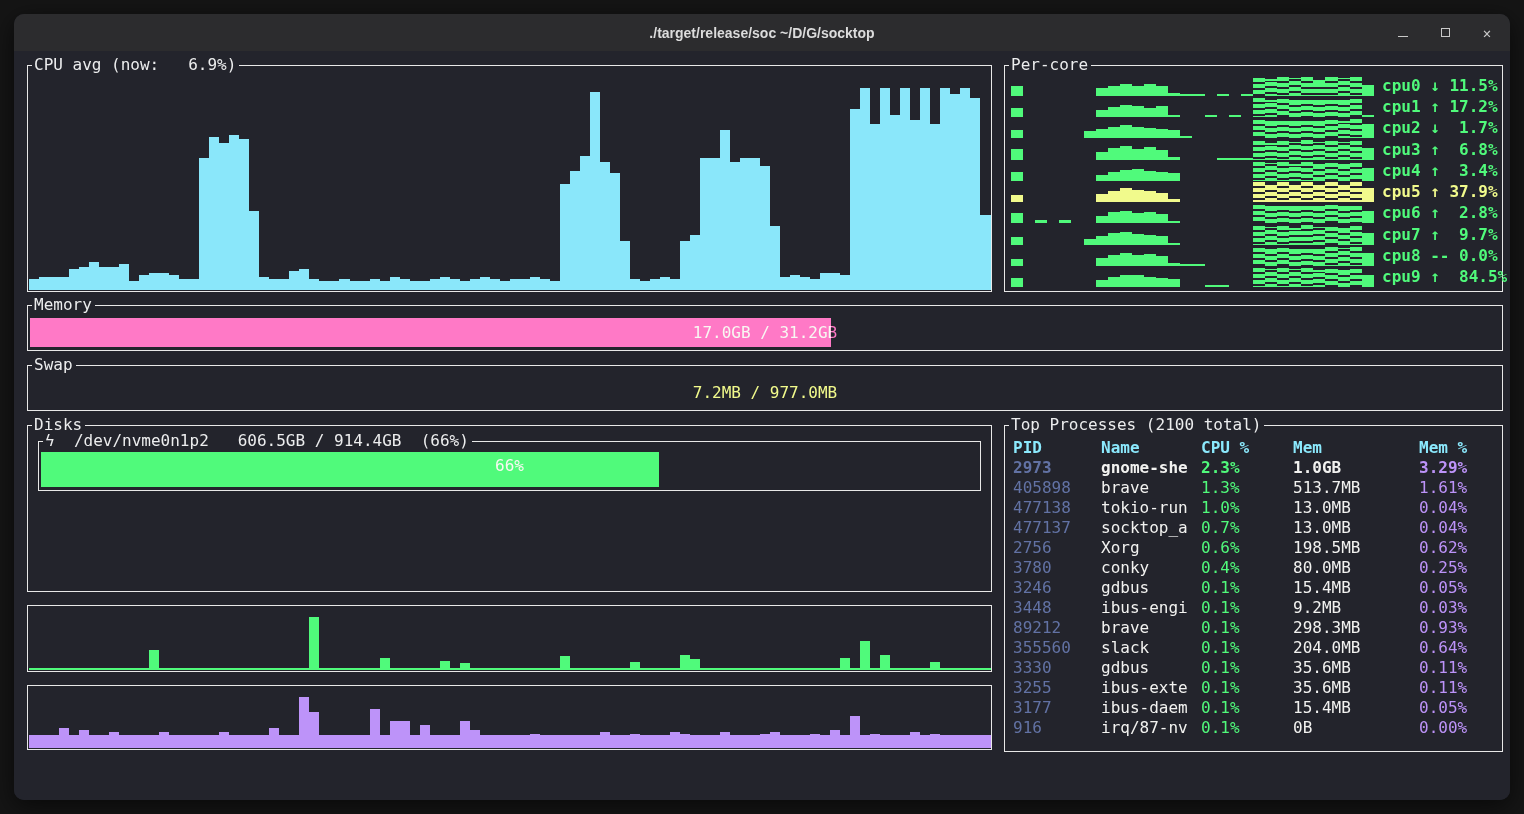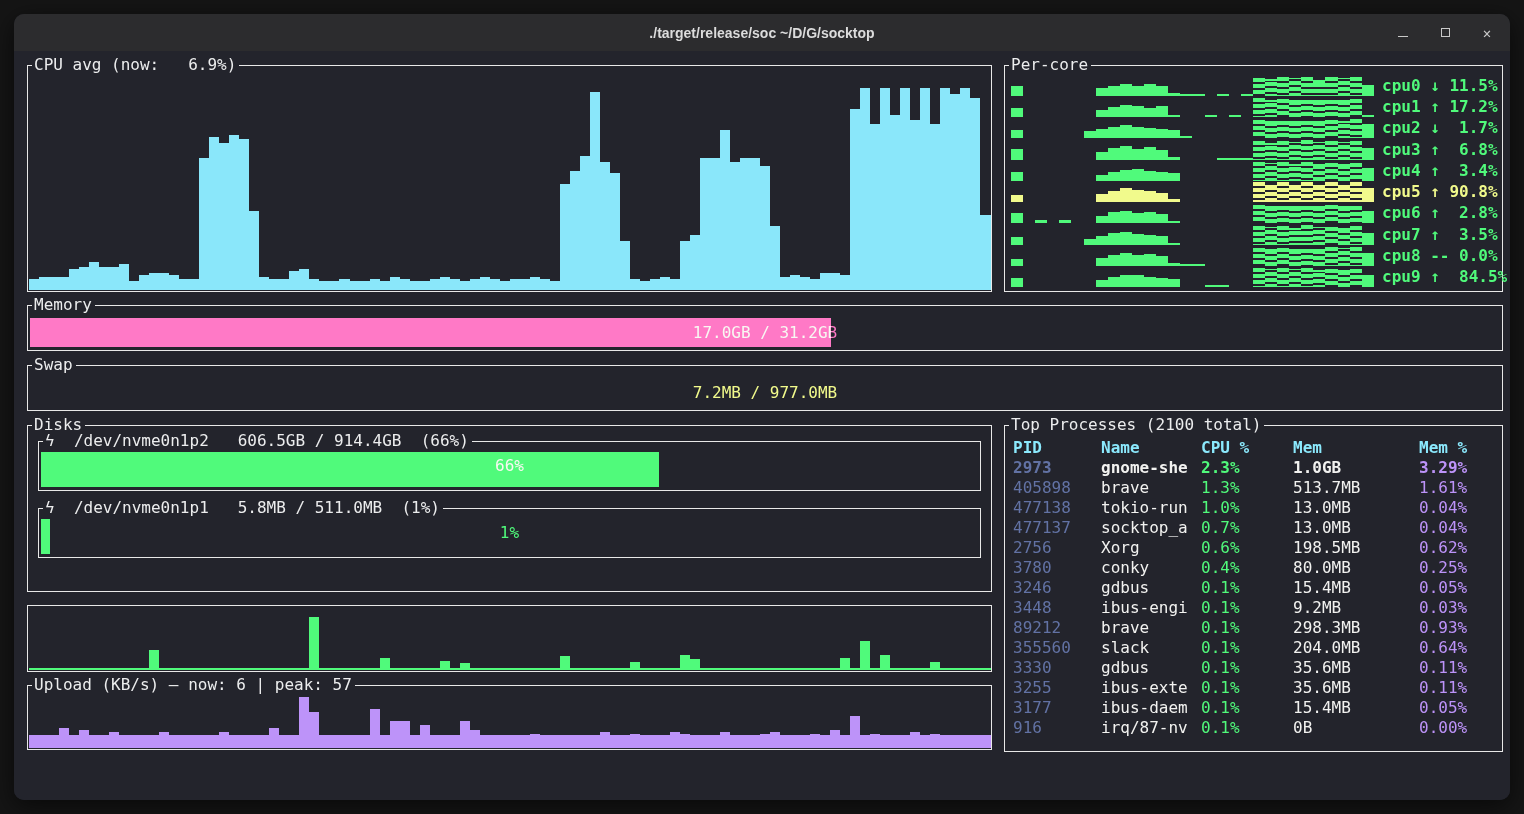--- a/index.html
+++ b/index.html
@@ -396,21 +396,21 @@
                 <div class="bar hi" style="height: 96%; min-height: 2px;"></div>
                 <div class="bar hi" style="height: 100%; min-height: 2px;"></div>
                 <div class="bar hi" style="height: 98%; min-height: 2px;"></div>
                 <div class="bar hi" style="height: 100%; min-height: 2px;"></div>
                 <div class="bar hi" style="height: 97%; min-height: 2px;"></div>
                 <div class="bar hi" style="height: 100%; min-height: 2px;"></div>
                 <div class="bar hi" style="height: 98%; min-height: 2px;"></div>
                 <div class="bar hi" style="height: 100%; min-height: 2px;"></div>
                 <div class="bar" style="height: 72%; min-height: 2px;"></div>
               </div>
-              <div class="core-label" style="--c: #f1fa8c;">cpu5 ↑ 90.8%</div>
+              <div class="core-label" style="--c: #f1fa8c;">cpu5 ↑ 37.9%</div>
             </div>
             <div class="core-row">
               <div class="core-spark" style="--c: #50fa7b;">
                 <div class="bar" style="height: 50%; min-height: 2px;"></div>
                 <div class="bar" style="height: 0%;"></div>
                 <div class="bar" style="height: 15%; min-height: 2px;"></div>
                 <div class="bar" style="height: 0%;"></div>
                 <div class="bar" style="height: 15%; min-height: 2px;"></div>
                 <div class="bar" style="height: 0%;"></div>
                 <div class="bar" style="height: 0%;"></div>
@@ -466,21 +466,21 @@
                 <div class="bar hi" style="height: 88%; min-height: 2px;"></div>
                 <div class="bar hi" style="height: 92%; min-height: 2px;"></div>
                 <div class="bar hi" style="height: 85%; min-height: 2px;"></div>
                 <div class="bar hi" style="height: 96%; min-height: 2px;"></div>
                 <div class="bar hi" style="height: 90%; min-height: 2px;"></div>
                 <div class="bar hi" style="height: 88%; min-height: 2px;"></div>
                 <div class="bar hi" style="height: 95%; min-height: 2px;"></div>
                 <div class="bar hi" style="height: 92%; min-height: 2px;"></div>
                 <div class="bar" style="height: 58%; min-height: 2px;"></div>
               </div>
-              <div class="core-label" style="--c: #50fa7b;">cpu7 ↑  3.5%</div>
+              <div class="core-label" style="--c: #50fa7b;">cpu7 ↑  9.7%</div>
             </div>
             <div class="core-row">
               <div class="core-spark" style="--c: #50fa7b;">
                 <div class="bar" style="height: 35%; min-height: 2px;"></div>
                 <div class="bar" style="height: 0%;"></div>
                 <div class="bar" style="height: 0%;"></div>
                 <div class="bar" style="height: 0%;"></div>
                 <div class="bar" style="height: 0%;"></div>
                 <div class="bar" style="height: 0%;"></div>
                 <div class="bar" style="height: 0%;"></div>
@@ -577,29 +577,20 @@
           <div class="disk-box">
             <div class="panel-title"><span>ϟ</span><span>  /dev/nvme0n1p2   606.5GB / 914.4GB  (66%)</span></div>
             <div class="gauge" id="disk0-gauge" style="--c: #50fa7b;">
               <div class="gauge-base-label">66%</div>
               <div class="gauge-fill" style="width: 66%;">
                   <div class="gauge-fill-label" style="width: 937px;">66%</div>
                 </div>
             </div>
           </div>
 
-          <div class="disk-box">
-            <div class="panel-title"><span>ϟ</span><span>  /dev/nvme0n1p1   5.8MB / 511.0MB  (1%)</span></div>
-            <div class="gauge" id="disk1-gauge" style="--c: #50fa7b;">
-              <div class="gauge-base-label">1%</div>
-              <div class="gauge-fill" style="width: 1%;">
-                  <div class="gauge-fill-label" style="width: 937px;">1%</div>
-                </div>
-            </div>
-          </div>
         </section>
 
         <section class="panel" id="download-panel">
           <div class="chart" id="download-chart" style="--c: #50fa7b;">
               <div class="bar" style="height: 1.85185%; min-height: 2px;"></div>
               <div class="bar" style="height: 1.85185%; min-height: 2px;"></div>
               <div class="bar" style="height: 1.85185%; min-height: 2px;"></div>
               <div class="bar" style="height: 1.85185%; min-height: 2px;"></div>
               <div class="bar" style="height: 1.85185%; min-height: 2px;"></div>
               <div class="bar" style="height: 1.85185%; min-height: 2px;"></div>
@@ -690,21 +681,20 @@
               <div class="bar" style="height: 14.8148%; min-height: 2px;"></div>
               <div class="bar" style="height: 1.85185%; min-height: 2px;"></div>
               <div class="bar" style="height: 1.85185%; min-height: 2px;"></div>
               <div class="bar" style="height: 1.85185%; min-height: 2px;"></div>
               <div class="bar" style="height: 1.85185%; min-height: 2px;"></div>
               <div class="bar" style="height: 1.85185%; min-height: 2px;"></div>
             </div>
         </section>
 
         <section class="panel" id="upload-panel">
-          <div class="panel-title">Upload (KB/s) — now: 6 | peak: 57</div>
           <div class="chart" id="upload-chart" style="--c: #bd93f9;">
               <div class="bar" style="height: 24.5614%; min-height: 2px;"></div>
               <div class="bar" style="height: 26.3158%; min-height: 2px;"></div>
               <div class="bar" style="height: 24.5614%; min-height: 2px;"></div>
               <div class="bar" style="height: 38.5965%; min-height: 2px;"></div>
               <div class="bar" style="height: 24.5614%; min-height: 2px;"></div>
               <div class="bar" style="height: 35.0877%; min-height: 2px;"></div>
               <div class="bar" style="height: 24.5614%; min-height: 2px;"></div>
               <div class="bar" style="height: 24.5614%; min-height: 2px;"></div>
               <div class="bar" style="height: 31.5789%; min-height: 2px;"></div>

